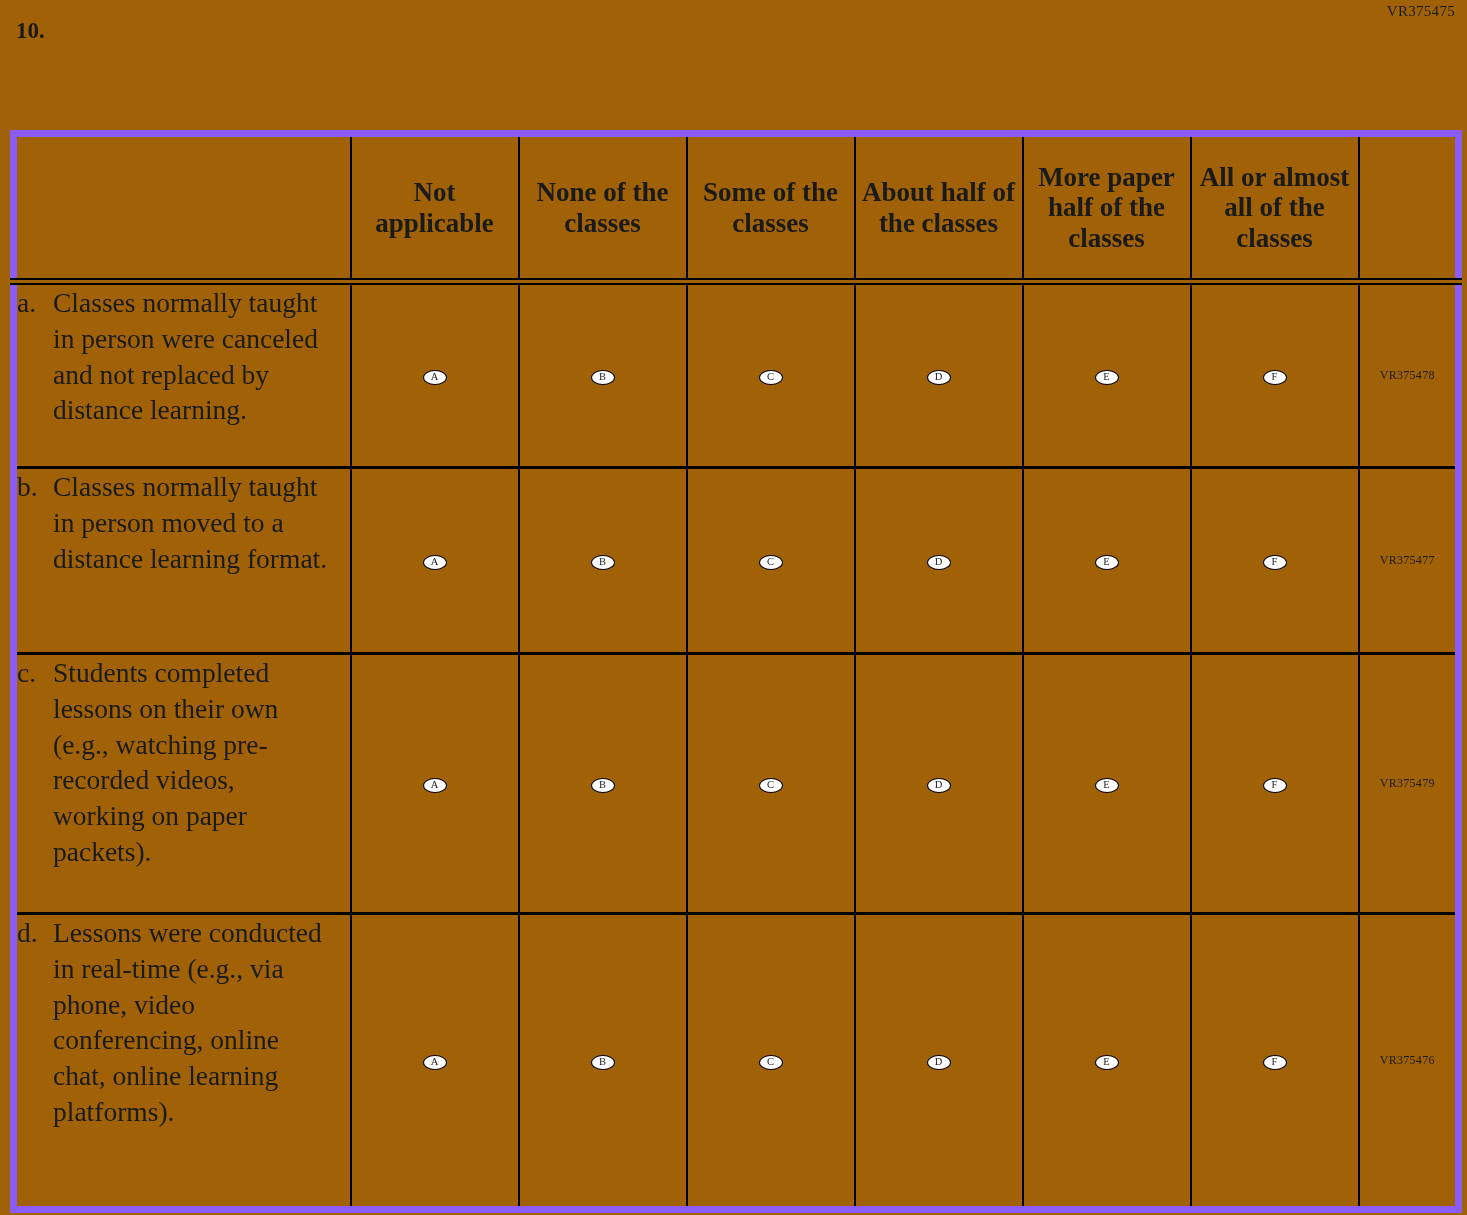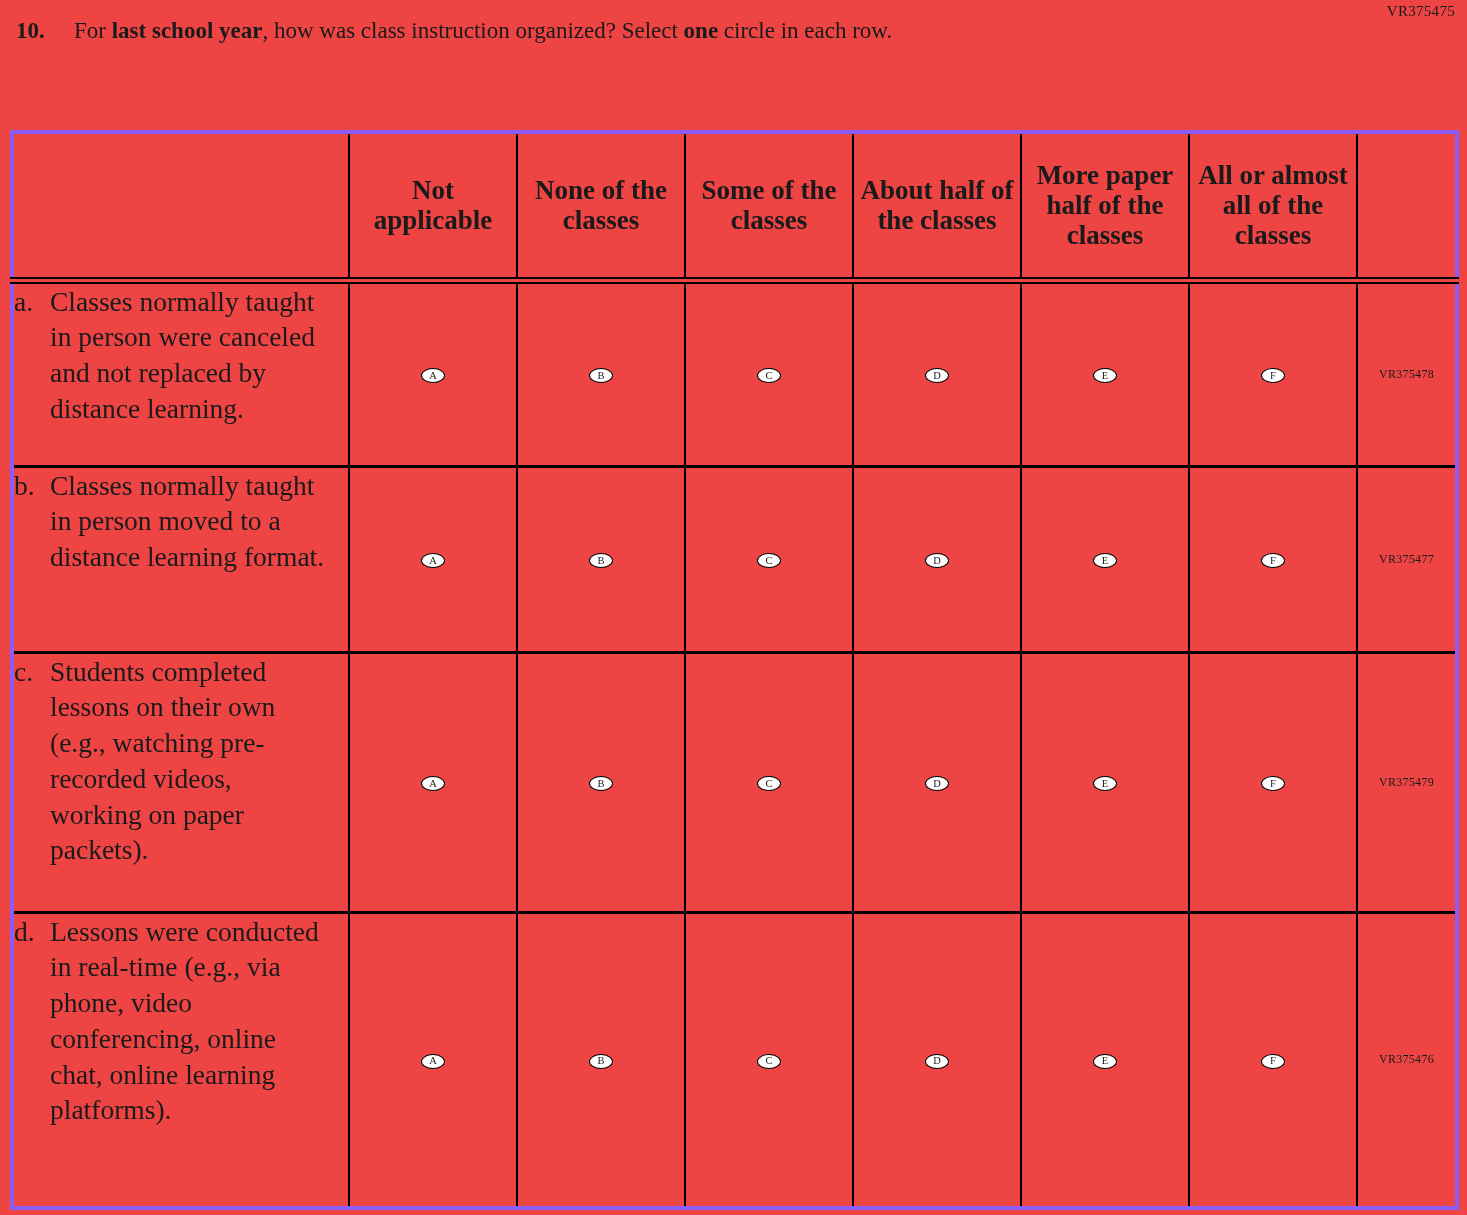--- a/index.html
+++ b/index.html
@@ -7,21 +7,21 @@
     padding: 0;
     background: #ffffff;
     font-family: "Liberation Serif", serif;
     color: #1a1a1a;
   }
   .page {
     position: relative;
     width: 1467px;
     height: 1215px;
     box-sizing: border-box;
-    background: #ef4444;
+    background: #a16207;
     overflow: hidden;
   }
   .top-code {
     position: absolute;
     top: 3px;
     right: 12px;
     font-size: 15px;
     letter-spacing: 0.3px;
   }
   .question {
@@ -40,21 +40,21 @@
     max-width: 1150px;
   }
   .qtext b { font-weight: bold; }
 
   table.grid {
     position: absolute;
     left: 10px;
     top: 130px;
     border-collapse: collapse;
     table-layout: fixed;
-    border: 4px solid #8b5cf6;
+    border: 7px solid #8b5cf6;
   }
   table.grid th,
   table.grid td {
     border: 2px solid #000;
     padding: 0;
   }
   table.grid thead th {
     border-bottom: 7px double #000;
     font-size: 27px;
     font-weight: bold;
@@ -110,21 +110,20 @@
 </style>
 </head>
 <body>
 
 <div class="page">
 
   <div class="top-code">VR375475</div>
 
   <div class="question">
     <span class="qnum">10.</span>
-    <span class="qtext"><span>For </span><b>last school year</b><span>, how was class instruction organized? Select </span><b>one</b><span> circle in each row.</span></span>
   </div>
 
   <table class="grid">
     <colgroup>
       <col style="width:337px">
       <col style="width:168px">
       <col style="width:168px">
       <col style="width:168px">
       <col style="width:168px">
       <col style="width:168px">

